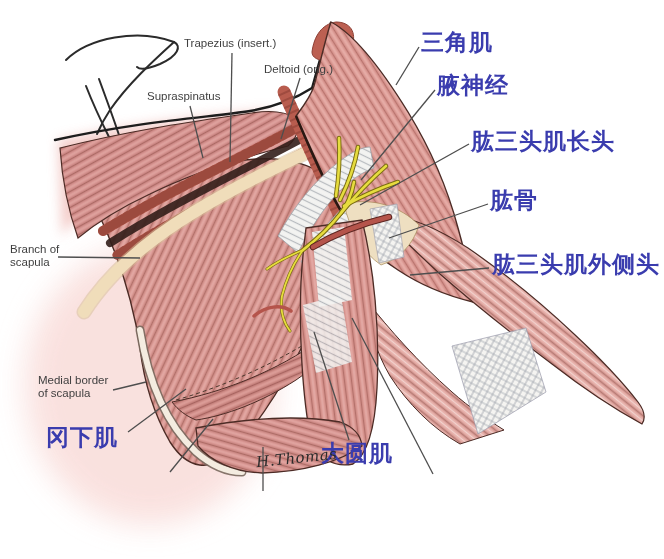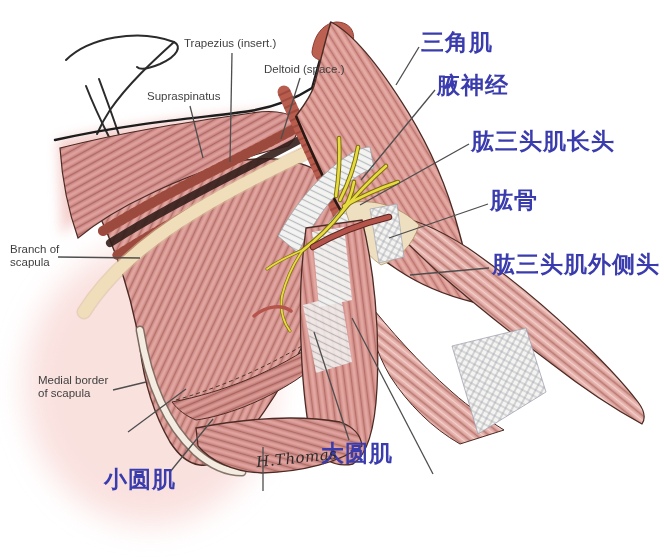--- a/index.html
+++ b/index.html
@@ -190,29 +190,29 @@
         <line x1="489" y1="268" x2="410" y2="275"></line>
         <line x1="128" y1="432" x2="186" y2="389"></line>
         <line x1="170" y1="472" x2="213" y2="419"></line>
         <line x1="349" y1="440" x2="314" y2="332"></line>
         <line x1="433" y1="474" x2="352" y2="318"></line>
       </g>
 </svg>
 
 <div id="labels-layer">
       <div class="lbl en" style="left: 184px; top: 37px;">Trapezius (insert.)</div>
-      <div class="lbl en" style="left: 264px; top: 63px;">Deltoid (space.)</div>
+      <div class="lbl en" style="left: 264px; top: 63px;">Deltoid (orig.)</div>
       <div class="lbl en" style="left: 147px; top: 90px;">Supraspinatus</div>
       <div class="lbl en" style="left: 10px; top: 243px;">Branch of
 scapula</div>
       <div class="lbl en" style="left: 38px; top: 374px;">Medial border
 of scapula</div>
       <div class="lbl cn" style="left: 437px; top: 74px;">腋神经</div>
       <div class="lbl cn" style="left: 421px; top: 31px;">三角肌</div>
       <div class="lbl cn" style="left: 471px; top: 130px;">肱三头肌长头</div>
       <div class="lbl cn" style="left: 490px; top: 189px;">肱骨</div>
       <div class="lbl cn" style="left: 492px; top: 253px;">肱三头肌外侧头</div>
-      <div class="lbl cn" style="left: 104px; top: 468px;">小圆肌</div>
+      <div class="lbl cn" style="left: 46px; top: 426px;">冈下肌</div>
       <div class="lbl cn" style="left: 321px; top: 442px;">大圆肌</div>
       <div class="lbl sig" style="left: 256px; top: 449px;">H.Thomas</div>
     </div>
 
 </div>
 
 </body></html>

